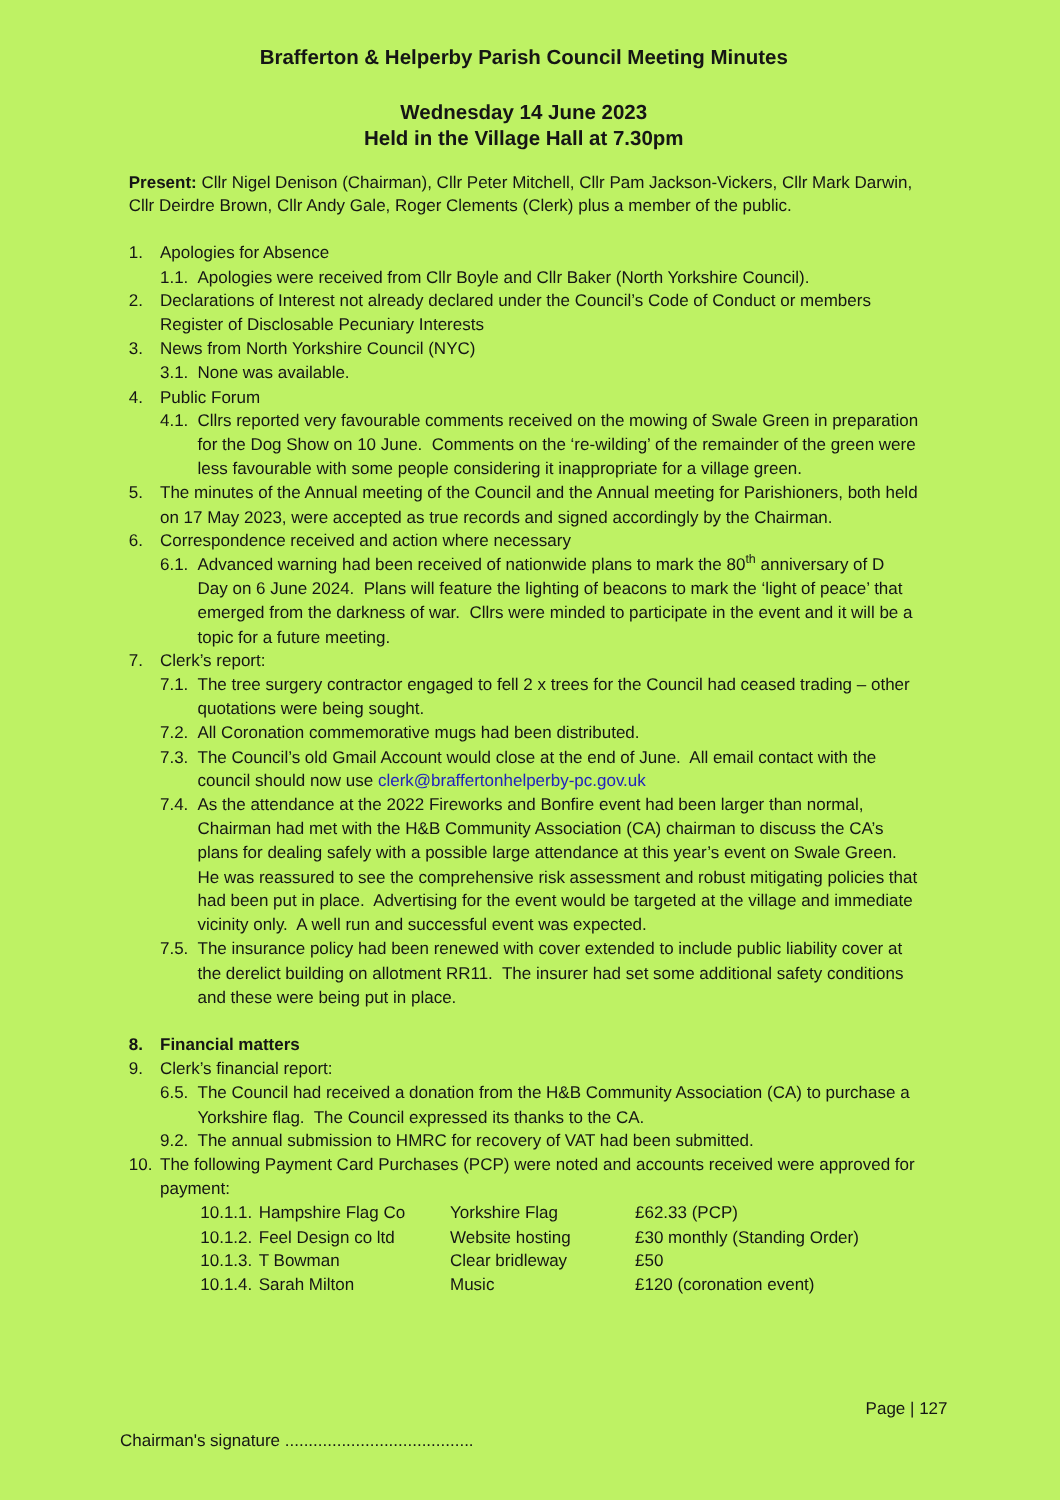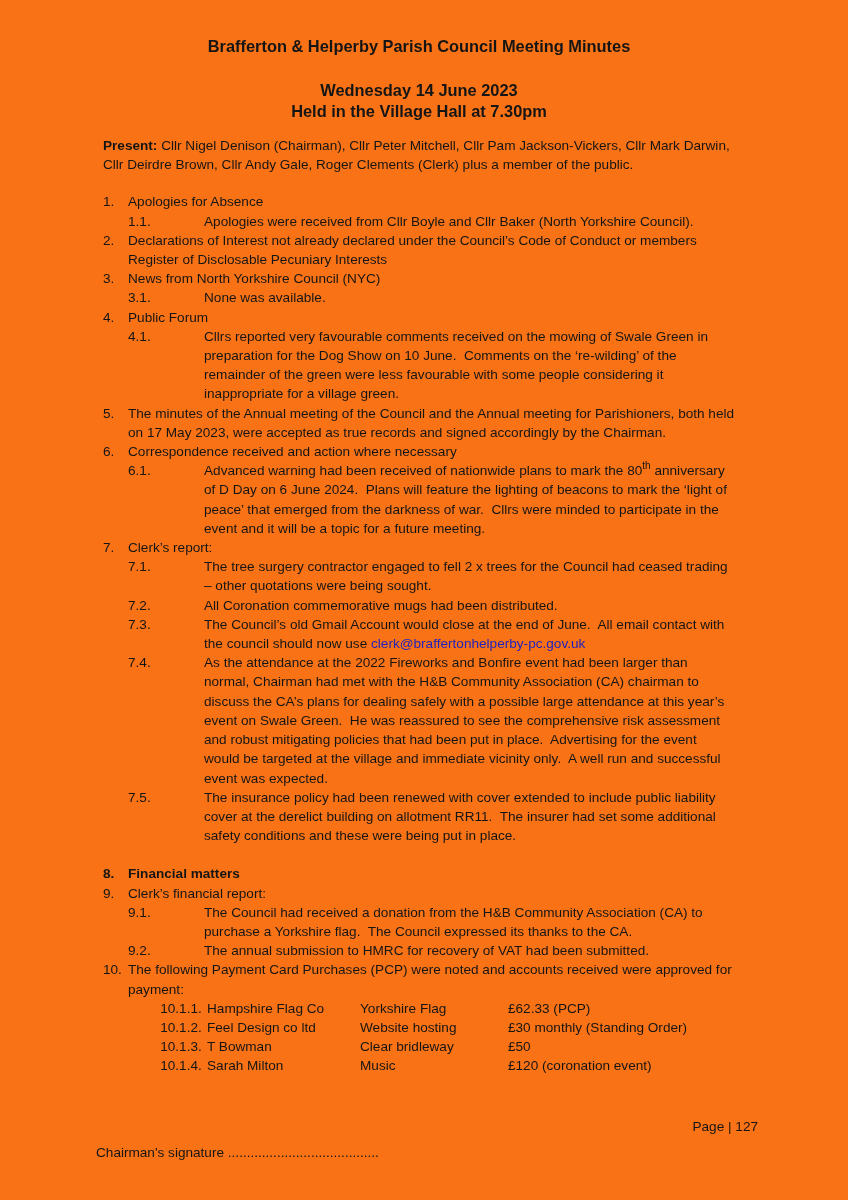--- a/index.html
+++ b/index.html
@@ -1,36 +1,36 @@
 <!DOCTYPE html>
 <html><head>
 <meta charset="utf-8">
 <style>
   html,body{margin:0;padding:0;background:#ffffff;}
   .page{
     position:relative;
     width:848px;height:1200px;
-    background:#f97316;
+    background:#bef264;
     font-family:"Liberation Sans", sans-serif;
     color:#151515;
     font-size:13.6px;
     line-height:19.2px;
     overflow:hidden;
   }
   .content{position:absolute;left:103px;top:36px;width:632px;}
   .title{text-align:center;font-weight:bold;font-size:16.4px;line-height:21px;}
   .datelines{text-align:center;font-weight:bold;font-size:16.4px;line-height:21px;margin-top:23px;}
   .present{margin-top:14px;white-space:pre-wrap;}
   .present .lbl{font-weight:bold;}
   .list{margin-top:18px;}
   .row1{display:flex;}
   .row1 > .num{flex:0 0 25px;}
   .row1 > .txt{flex:1;white-space:pre-wrap;}
   .sub{margin-left:25px;}
-  .row2{display:flex;gap:46px;}
+  .row2{display:flex;}
   .row2 > .num{flex:0 0 30px;}
   .row2 > .txt{flex:1;white-space:pre-wrap;}
   .row3{display:flex;margin-left:52px;}
   .row3 > .num{flex:0 0 52px;text-align:center;}
   .row3 > .payee{flex:0 0 153px;}
   .row3 > .desc{flex:0 0 148px;}
   .row3 > .amount{flex:1;}
   .bold{font-weight:bold;}
   .gap-before{margin-top:19px;}
   a.email{color:#2222BE;cursor:pointer;}
@@ -139,21 +139,21 @@
         <span class="num bold">8.</span>
         <span class="txt bold">Financial matters</span>
       </div>
 
       <div class="row1">
         <span class="num">9.</span>
         <span class="txt">Clerk’s financial report:</span>
       </div>
       <div class="sub">
         <div class="row2">
-          <span class="num">9.1.</span>
+          <span class="num">6.5.</span>
           <span class="txt">The Council had received a donation from the H&amp;B Community Association (CA) to purchase a Yorkshire flag.  The Council expressed its thanks to the CA.</span>
         </div>
         <div class="row2">
           <span class="num">9.2.</span>
           <span class="txt">The annual submission to HMRC for recovery of VAT had been submitted.</span>
         </div>
       </div>
 
       <div class="row1">
         <span class="num">10.</span>

